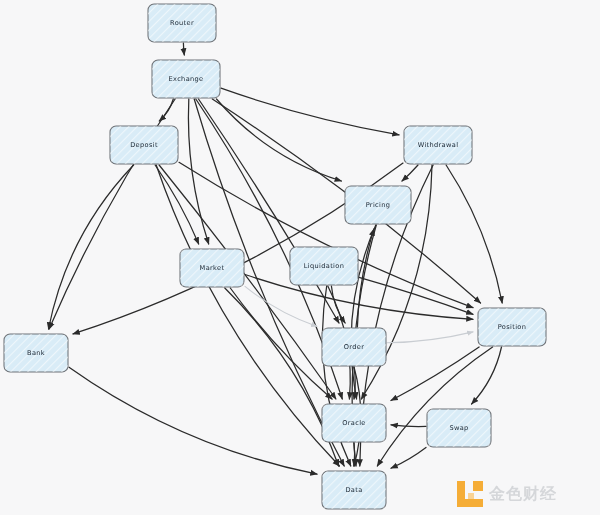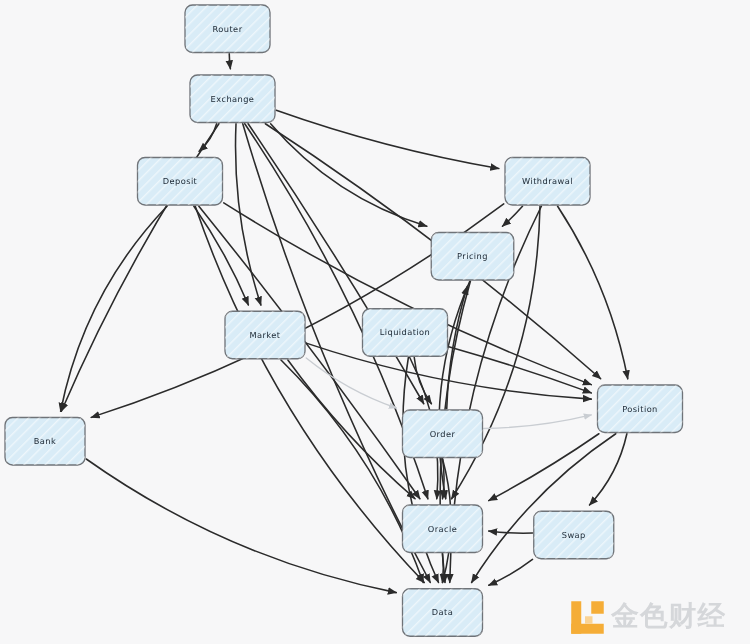--- a/index.html
+++ b/index.html
@@ -76,21 +76,21 @@
     width:10px;height:10px;
     background:#f5a623;
   }
   #wm-logo .sq2{
     position:absolute;left:11px;top:12px;
     width:6px;height:6px;
     background:#fbd08a;
   }
   #wm-text{
     font-family:"DejaVu Sans", sans-serif;
-    font-size:22px;
+    font-size:16px;
     font-weight:700;
     color:#d2d4d7;
     letter-spacing:1px;
     line-height:1;
     white-space:nowrap;
   }
 </style>
 </head>
 <body>
 

